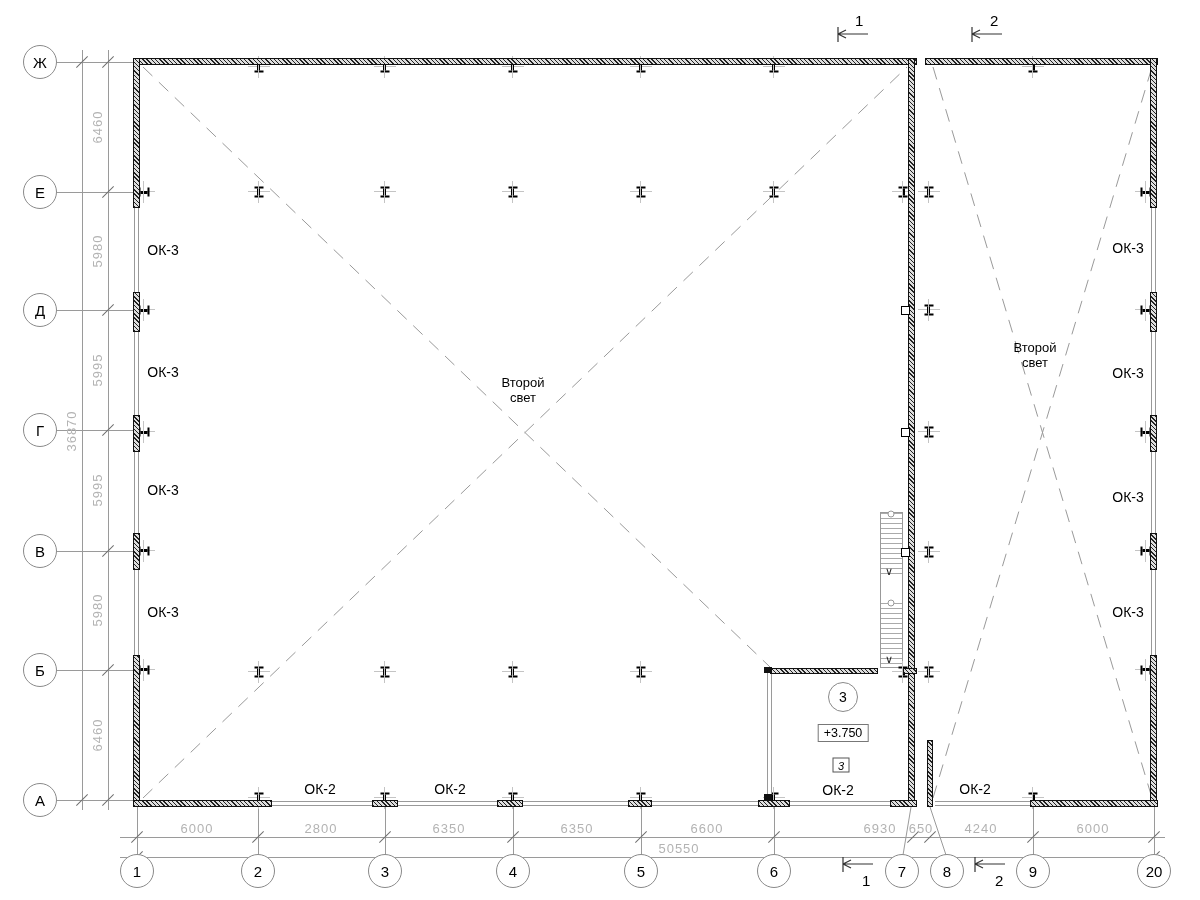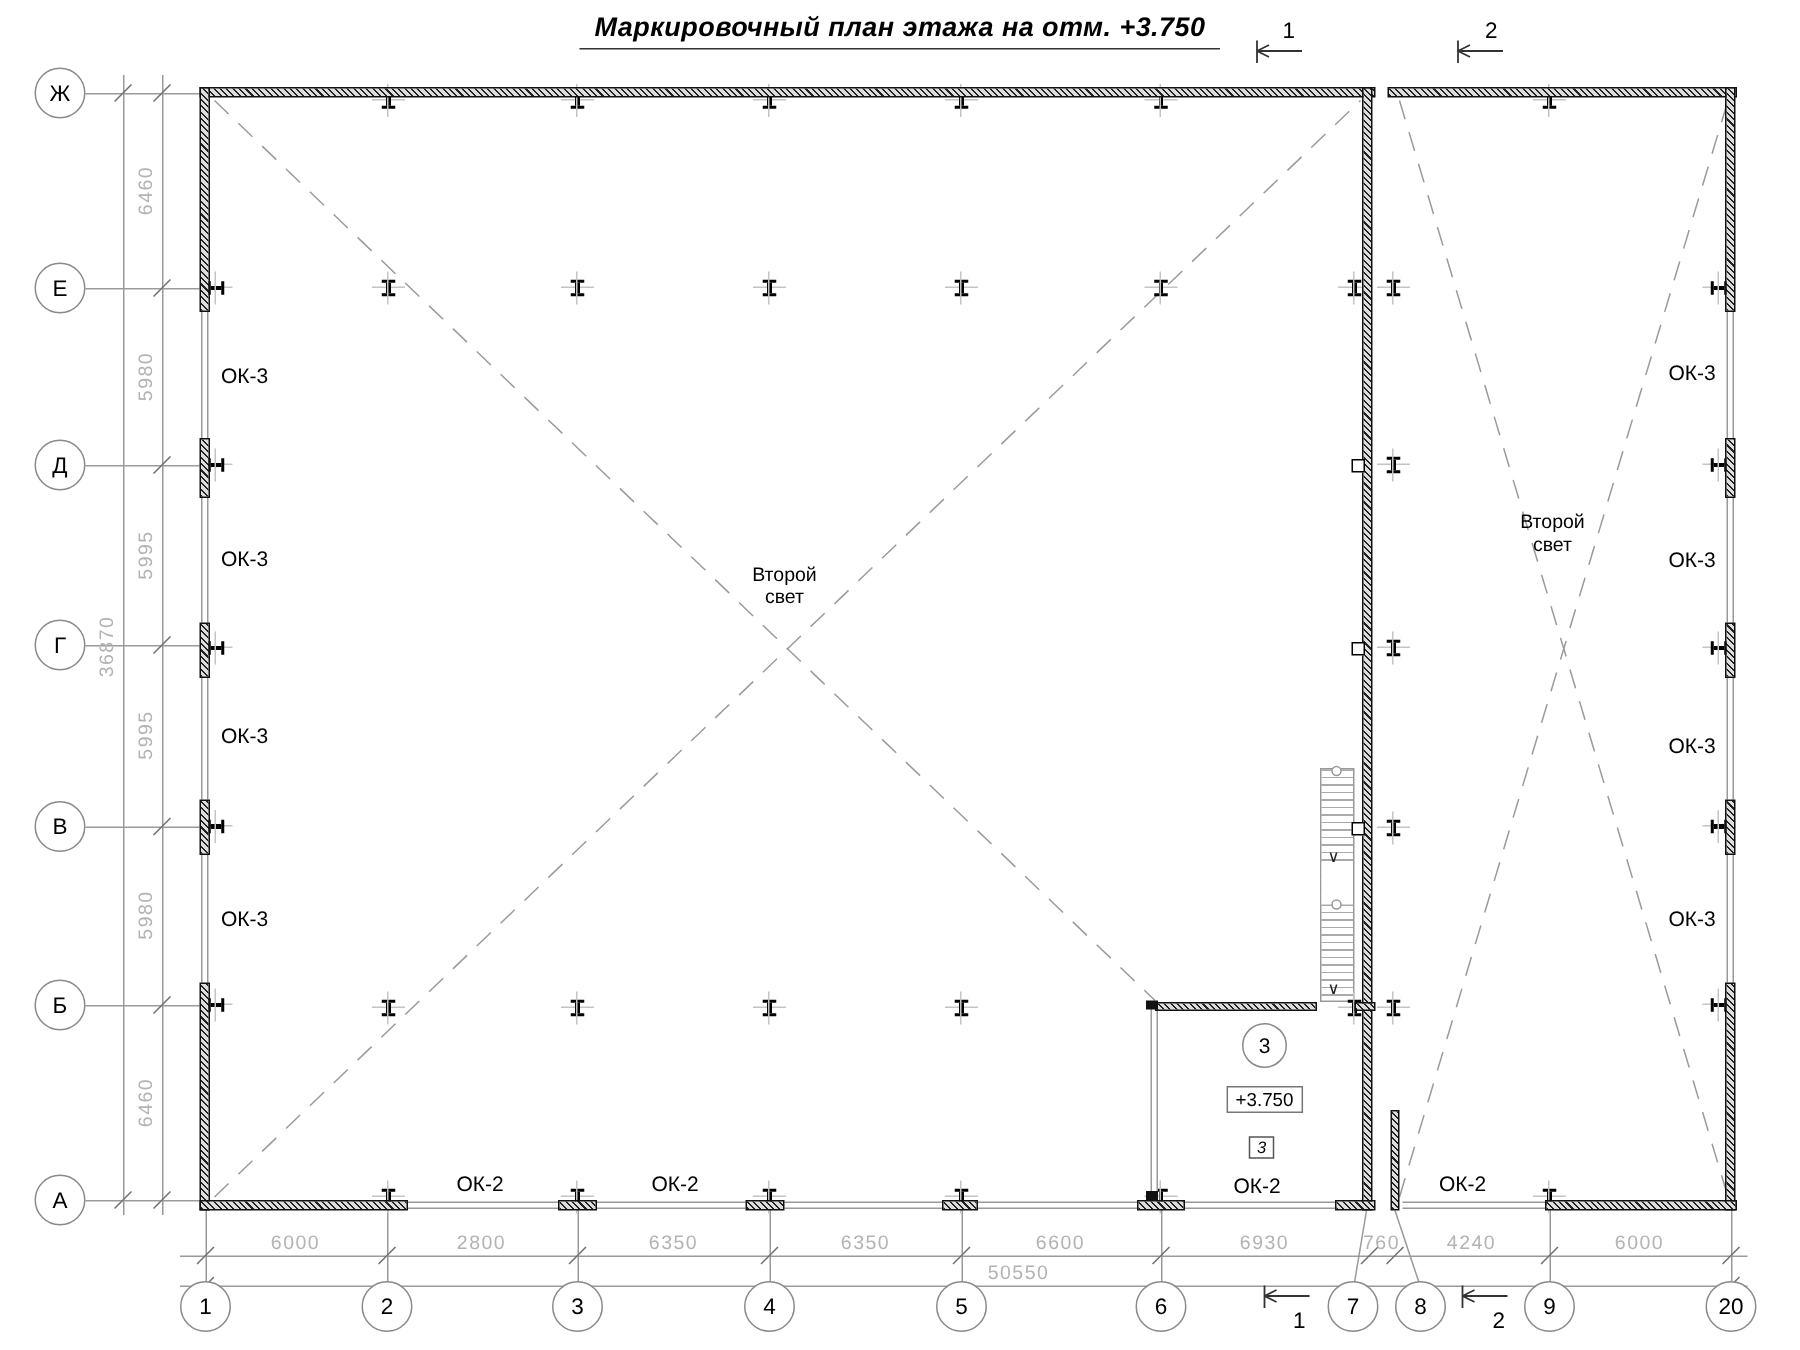--- a/index.html
+++ b/index.html
@@ -63,21 +63,20 @@
 
   <svg class="overlay" width="1200" height="900">
     <line x1="143" y1="67" x2="770" y2="667" stroke="#9a9a9a" stroke-width="1" stroke-dasharray="13 9"></line>
     <line x1="143" y1="798" x2="907" y2="67" stroke="#9a9a9a" stroke-width="1" stroke-dasharray="13 9"></line>
     <line x1="933" y1="67" x2="1152" y2="798" stroke="#9a9a9a" stroke-width="1" stroke-dasharray="13 9"></line>
     <line x1="933" y1="798" x2="1152" y2="67" stroke="#9a9a9a" stroke-width="1" stroke-dasharray="13 9"></line>
     <line x1="911" y1="807" x2="903" y2="855" stroke="#9a9a9a" stroke-width="1"></line>
     <line x1="930" y1="807" x2="946" y2="855" stroke="#9a9a9a" stroke-width="1"></line>
   </svg>
 
-  <div class="abs title">Маркировочный план этажа на отм. +3.750</div>
 
   <div class="abs wall" style="left:133px;top:58px;width:784px;height:7px"></div>
   <div class="abs wall" style="left:908px;top:58px;width:7px;height:749px"></div>
 
   <div class="abs wall" style="left:133px;top:58px;width:7px;height:150px"></div>
   <div class="abs wall" style="left:133px;top:292px;width:7px;height:40px"></div>
   <div class="abs wall" style="left:133px;top:415px;width:7px;height:37px"></div>
   <div class="abs wall" style="left:133px;top:533px;width:7px;height:37px"></div>
   <div class="abs wall" style="left:133px;top:655px;width:7px;height:152px"></div>
 
@@ -190,22 +189,22 @@
   <div class="abs dimtxt vdim" style="left:97px;top:490px">5995</div>
   <div class="abs dimtxt vdim" style="left:97px;top:610px">5980</div>
   <div class="abs dimtxt vdim" style="left:97px;top:735px">6460</div>
   <div class="abs dimtxt vdim" style="left:71px;top:431px">36870</div>
 
   <div class="abs dimtxt" style="left:197px;top:828px">6000</div>
   <div class="abs dimtxt" style="left:321px;top:828px">2800</div>
   <div class="abs dimtxt" style="left:449px;top:828px">6350</div>
   <div class="abs dimtxt" style="left:577px;top:828px">6350</div>
   <div class="abs dimtxt" style="left:707px;top:828px">6600</div>
-  <div class="abs dimtxt" style="left:843px;top:828px">6930</div>
-  <div class="abs dimtxt" style="left:921px;top:828px">760</div>
+  <div class="abs dimtxt" style="left:880px;top:828px">6930</div>
+  <div class="abs dimtxt" style="left:921px;top:828px">650</div>
   <div class="abs dimtxt" style="left:981px;top:828px">4240</div>
   <div class="abs dimtxt" style="left:1093px;top:828px">6000</div>
   <div class="abs dimtxt" style="left:679px;top:848px">50550</div>
 
   <div class="abs lbl" style="left:163px;top:250px">ОК-3</div>
   <div class="abs lbl" style="left:163px;top:372px">ОК-3</div>
   <div class="abs lbl" style="left:163px;top:490px">ОК-3</div>
   <div class="abs lbl" style="left:163px;top:612px">ОК-3</div>
   <div class="abs lbl" style="left:1128px;top:248px">ОК-3</div>
   <div class="abs lbl" style="left:1128px;top:373px">ОК-3</div>

